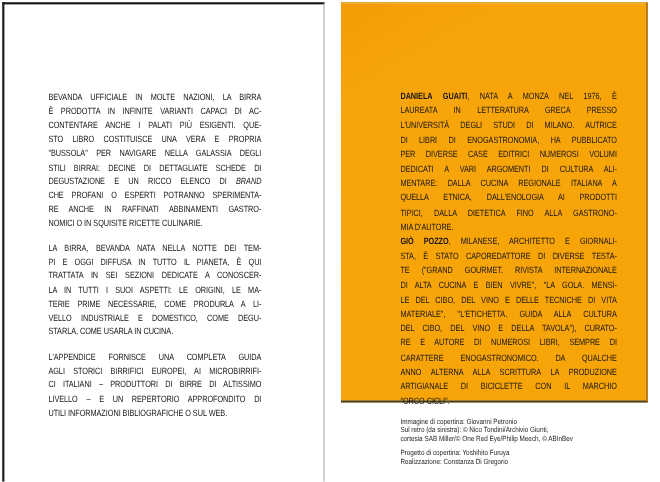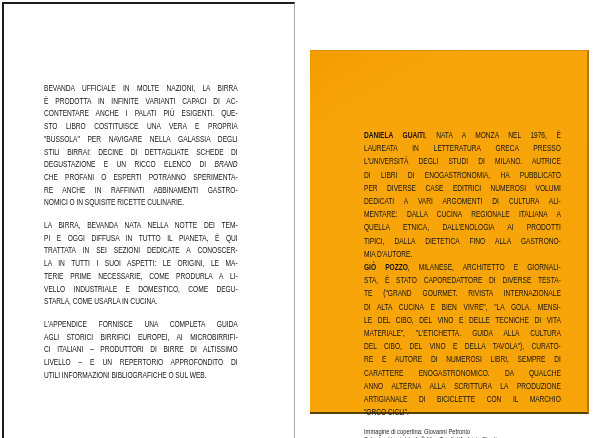--- a/index.html
+++ b/index.html
@@ -11,21 +11,20 @@
   .page.left {
     left: 2px; top: 2px; width: 293px; height: 438px; background: #ffffff;
     border-top: 2px solid #1d1d1d; border-left: 2px solid #1d1d1d;
     border-bottom: 1px solid #4d4d4d; border-right: 1px solid #ababab; padding-left: 24px;
   }
   .page.right {
     left: 310px; top: 2px; width: 279px; height: 364px;
     background: linear-gradient(150deg, #f39c04 0%, #f7a50a 18%, #f7a408 100%);
     border-top: 1px solid #dd9102; border-right: 2px solid #b97500;
     border-bottom: 2px solid #55400b;
-    margin-top: 48px;
   }
   .textcol { position: absolute; transform: scaleX(0.8); transform-origin: 0 0; }
   .desc { left: 40px; top: 78px; width: 242px; }
   .bio  { left: 54px; top: 78px; width: 246px; }
   .desc .para { margin: 0 0 10px 0; }
   .bio .para { margin: 0; }
   .line {
     font-size: 8.3px; line-height: 12.7px; letter-spacing: -0.05px;
     color: #141414; text-align: justify; text-align-last: justify;
     font-weight: 500;

